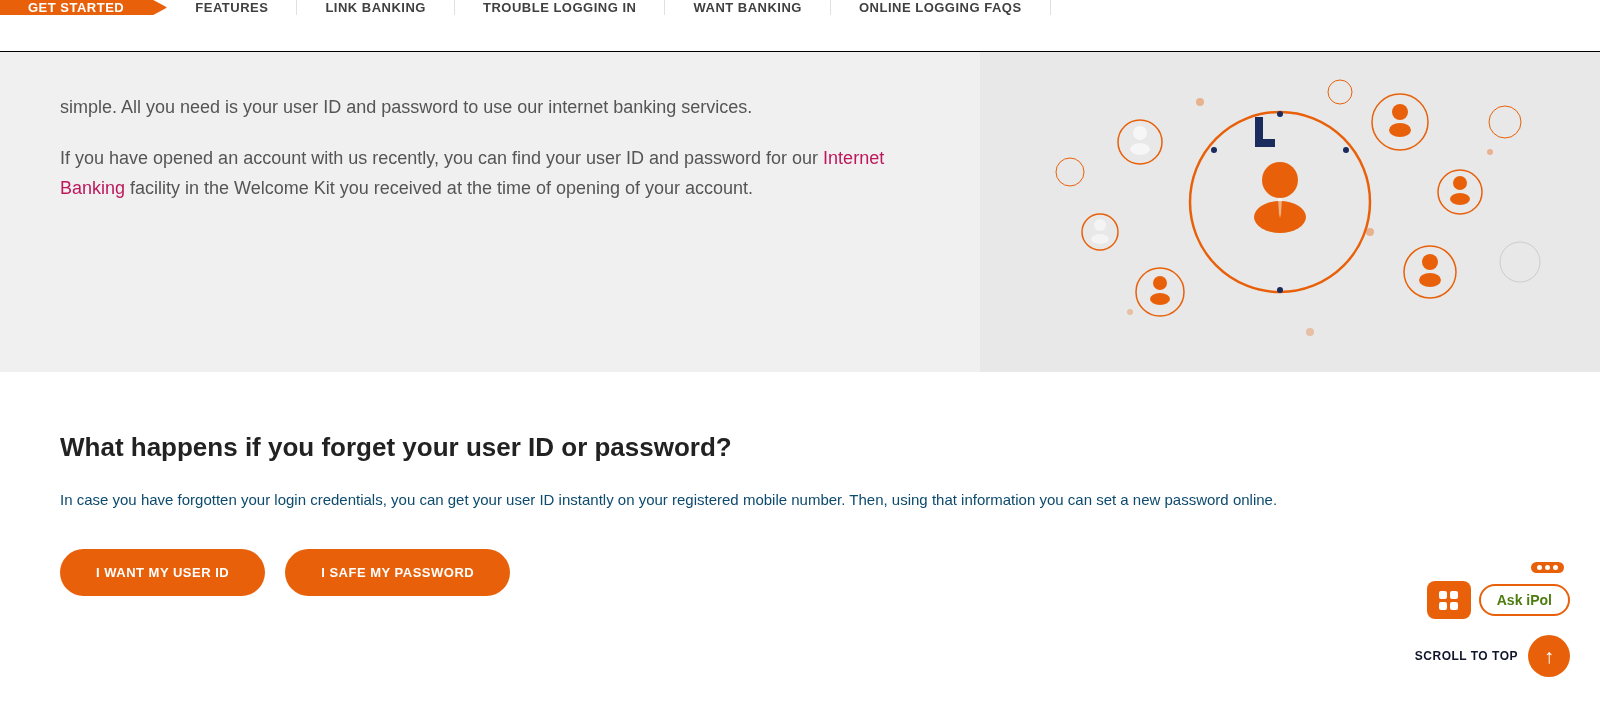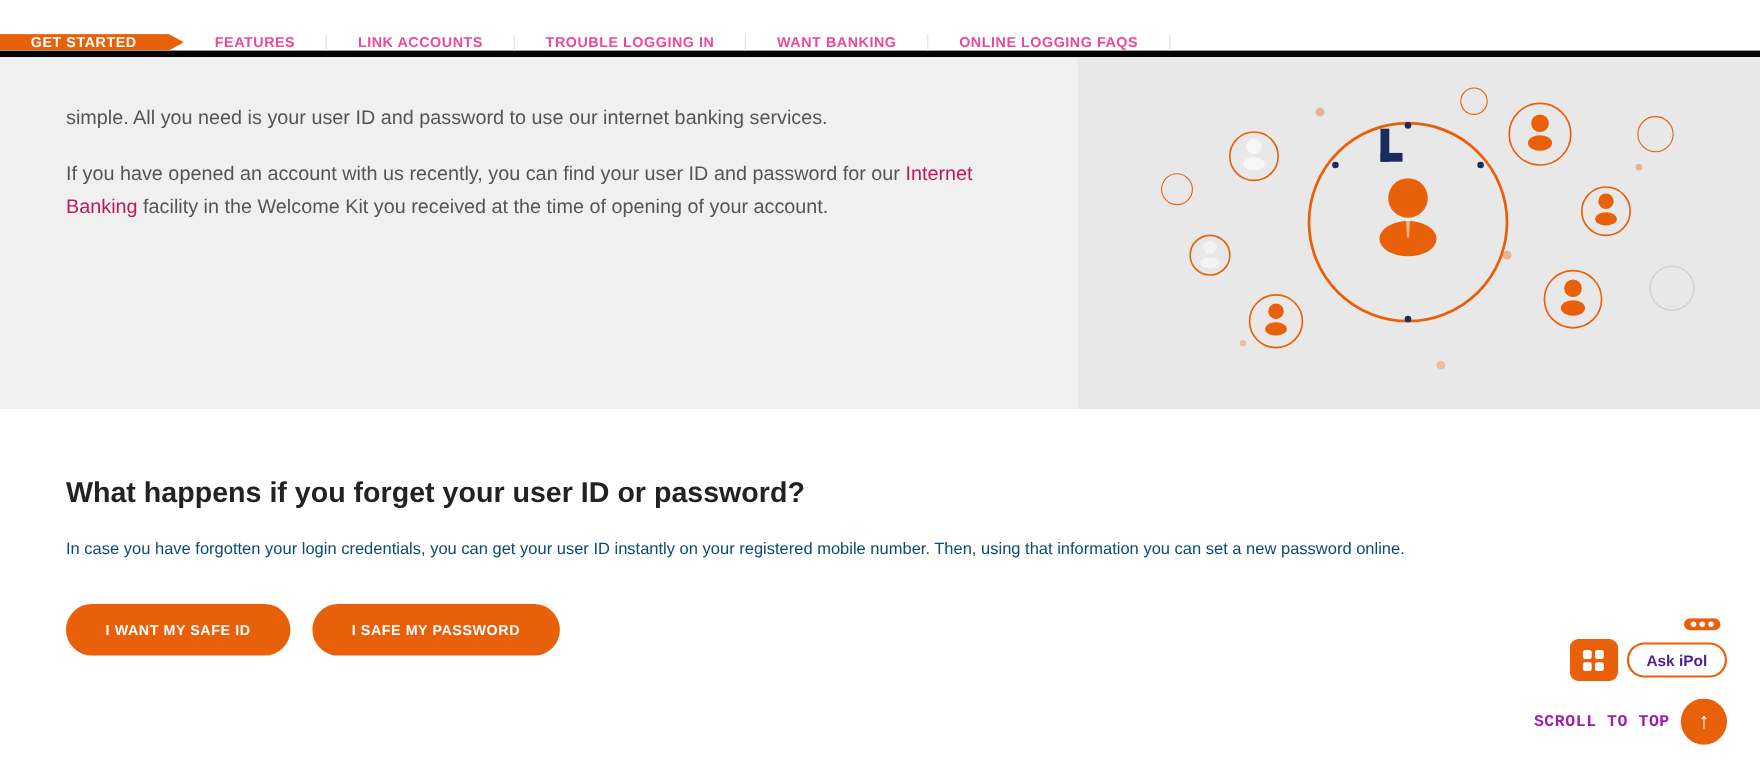--- a/index.html
+++ b/index.html
@@ -1,33 +1,33 @@
 <!DOCTYPE html>
 <html><head>
   <meta charset="utf-8">
   <style>
     * { margin: 0; padding: 0; box-sizing: border-box; }
     body { font-family: Arial, sans-serif; background: #fff; width: 1600px; overflow-x: hidden; }
 
     
     .nav-bar {
       display: flex;
-      align-items: flex-end;
-      background: #fff;
-      border-bottom: 6px solid #000000;
+      align-items: flex-start;
+      background: #fff;
+      border-bottom: 1px solid #000000;
       height: 52px;
     }
     .nav-item {
       display: flex;
       align-items: center;
       padding: 0 28px;
       font-size: 13px;
       font-weight: 600;
       letter-spacing: 0.5px;
-      color: #ec4899;
+      color: #404040;
       cursor: pointer;
       border-right: 1px solid #e0e0e0;
       white-space: nowrap;
     }
     .nav-item.active {
       background: #e8610a;
       color: #fff;
       clip-path: polygon(0 0, calc(100% - 14px) 0, 100% 50%, calc(100% - 14px) 100%, 0 100%);
       padding-right: 42px;
     }
@@ -96,25 +96,24 @@
     
     .scroll-to-top {
       position: fixed;
       bottom: 30px;
       right: 30px;
       display: flex;
       align-items: center;
       gap: 10px;
     }
     .scroll-label {
-      color: #a21caf;
-      font-size: 15px;
+      color: #0f172a;
+      font-size: 12px;
       font-weight: 700;
       letter-spacing: 0.5px;
-      font-family: Liberation Mono, monospace;
     }
     .scroll-btn {
       background: #e8610a;
       border: none;
       border-radius: 50%;
       width: 42px;
       height: 42px;
       cursor: pointer;
       display: flex;
       align-items: center;
@@ -154,21 +153,21 @@
       background: #fff;
       border-radius: 2px;
     }
     .ask-ipol-btn {
       background: #fff;
       border: 2px solid #e8610a;
       border-radius: 24px;
       padding: 6px 16px;
       font-size: 14px;
       font-weight: 700;
-      color: #4c1d95;
+      color: #4d7c0f;
       cursor: pointer;
       display: flex;
       align-items: center;
       gap: 4px;
       position: relative;
     }
     .speech-bubble {
       position: absolute;
       top: -24px;
       right: 4px;
@@ -189,21 +188,21 @@
 <body>
 
 <nav class="nav-bar">
   <div class="nav-item active">
     <span>GET STARTED</span>
   </div>
   <div class="nav-item">
     <span>FEATURES</span>
   </div>
   <div class="nav-item">
-    <span>LINK ACCOUNTS</span>
+    <span>LINK BANKING</span>
   </div>
   <div class="nav-item">
     <span>TROUBLE LOGGING IN</span>
   </div>
   <div class="nav-item">
     <span>WANT BANKING</span>
   </div>
   <div class="nav-item">
     <span>ONLINE LOGGING FAQS</span>
   </div>
@@ -271,21 +270,21 @@
       <circle cx="130" cy="250" r="3" fill="#e8610a" opacity="0.3"></circle>
       <circle cx="310" cy="270" r="4" fill="#e8610a" opacity="0.3"></circle>
     </svg>
   </div>
 </div>
 
 <div class="main-content">
   <h2 class="section-title">What happens if you forget your user ID or password?</h2>
   <p class="section-desc">In case you have forgotten your login credentials, you can get your user ID instantly on your registered mobile number. Then, using that information you can set a new password online.</p>
   <div class="btn-row">
-    <button class="btn-orange">I WANT MY SAFE ID</button>
+    <button class="btn-orange">I WANT MY USER ID</button>
     <button class="btn-orange">I SAFE MY PASSWORD</button>
   </div>
 </div>
 
 <div class="chat-widget">
   <button class="chat-grid-btn">
     <div class="chat-grid-icon">
       <div class="chat-grid-dot"></div>
       <div class="chat-grid-dot"></div>
       <div class="chat-grid-dot"></div>

